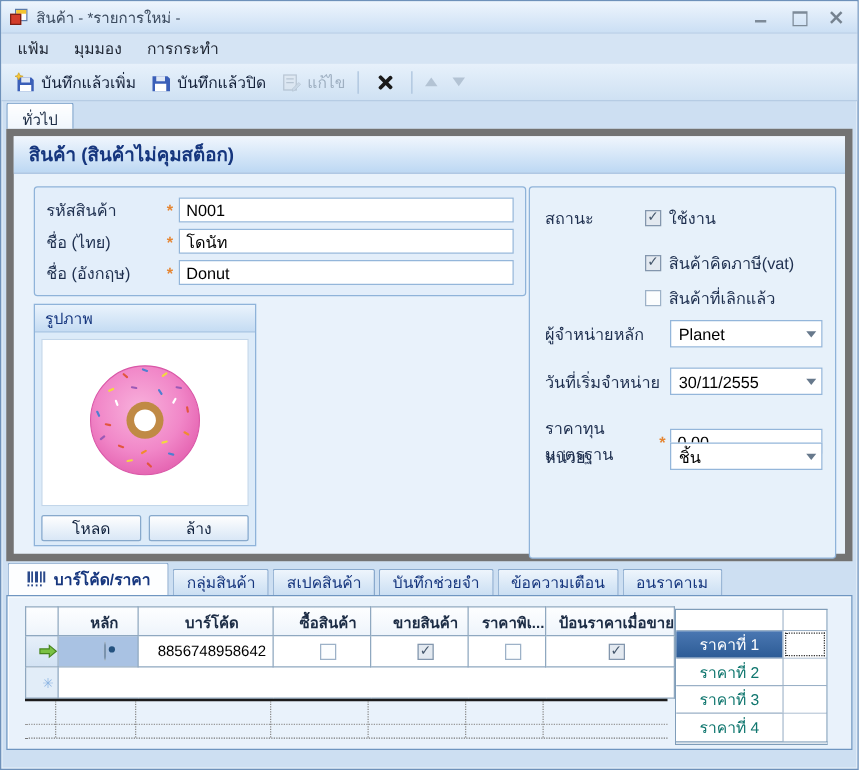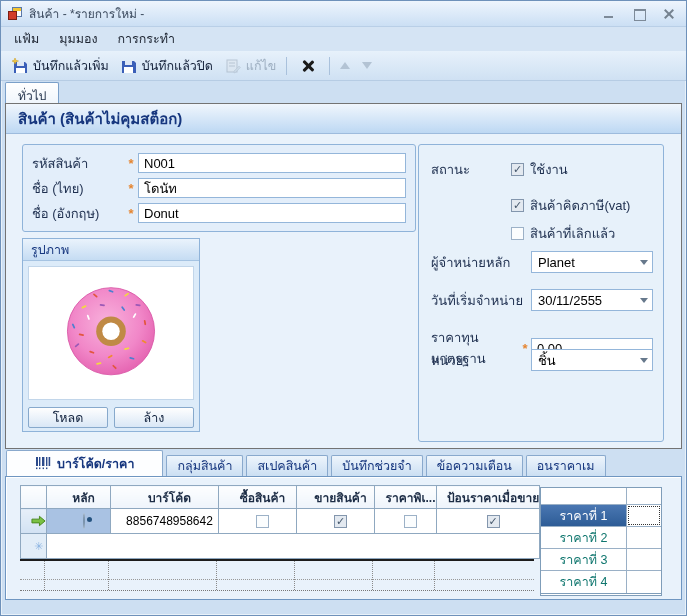--- a/index.html
+++ b/index.html
@@ -61,21 +61,21 @@
   .tri-down { border-left: 5px solid transparent; border-right: 5px solid transparent; border-top: 7px solid #b3c3d4; }
   
   .tabrow { height: 22px; display: flex; align-items: flex-end; padding: 0 0 0 4px; }
   .tab-general {
     height: 21px; padding: 3px 12px; font-size: 12px; color: #1c2c45;
     background: linear-gradient(#ffffff, #f0f6fc);
     border: 1px solid #7ba0c9; border-bottom: none;
     border-radius: 2px 2px 0 0; cursor: default;
   }
   
-  .main-panel { margin: 0 4px; height: 346px; border: 1px solid #737373; background: #e9f2fb; }
+  .main-panel { margin: 0 4px; height: 346px; border: 6px solid #737373; background: #e9f2fb; }
   .panel-header {
     height: 30px; display: flex; align-items: center; padding: 0 12px;
     background: linear-gradient(#f0f6fd, #bdd8f3);
     border-bottom: 1px solid #9dbbdd;
     font-size: 15px; font-weight: bold; color: #16367e;
   }
   .content { position: relative; height: 314px; }
   .group { position: absolute; border: 1px solid #8fb3d9; border-radius: 3px; background: #e3eefa; }
   
   .fields-group { left: 16px; top: 10px; width: 394px; height: 88px; padding: 7px 9px; }
@@ -116,21 +116,21 @@
   .combo .arrow { margin-left: auto; width: 0; height: 0; border-left: 4px solid transparent; border-right: 4px solid transparent; border-top: 5px solid #67798c; }
   .cost-input { margin-left: 0; width: 122px; flex: 0 0 auto; }
   
   .bottom-tabs { height: 27px; display: flex; align-items: flex-end; padding: 5px 0 0 5px; gap: 3px; }
   .btab {
     height: 21px; padding: 2px 10px; display: flex; align-items: center; gap: 6px;
     background: linear-gradient(#eef5fc, #cbdff3);
     border: 1px solid #89a9cd; border-bottom: none; border-radius: 2px 2px 0 0;
     font-size: 12.5px; color: #16367e; cursor: default;
   }
-  .btab.active { height: 26px; background: #fdfeff; font-weight: bold; padding: 2px 28px; }
+  .btab.active { height: 26px; background: #fdfeff; font-weight: bold; padding: 2px 14px; }
   
   .bottom-panel { position: relative; margin: 0 4px; height: 124px; border: 1px solid #6f96c1; background: #e9f2fb; box-shadow: inset 1px 1px 0 #fff; }
   .grid-wrap { position: absolute; left: 14px; top: 8px; }
   table.grid { border-collapse: collapse; background: #fff; table-layout: fixed; }
   .grid th, .grid td { border: 1px solid #8fa8c0; font-size: 12px; text-align: center; overflow: hidden; white-space: nowrap; padding-left: 10px; }
   .grid th { height: 23px; background: linear-gradient(#fdfeff, #eef4fb); color: #1c2c45; font-weight: bold; }
   .grid td { height: 25px; color: #000; }
   .col-sel { width: 24px; } .col-main { width: 64px; } .col-bar { width: 108px; }
   .col-buy { width: 78px; } .col-sell { width: 78px; } .col-spec { width: 62px; } .col-enter { width: 100px; }
   .sel-cell { background: linear-gradient(#e6eff9, #d2e2f3); }

